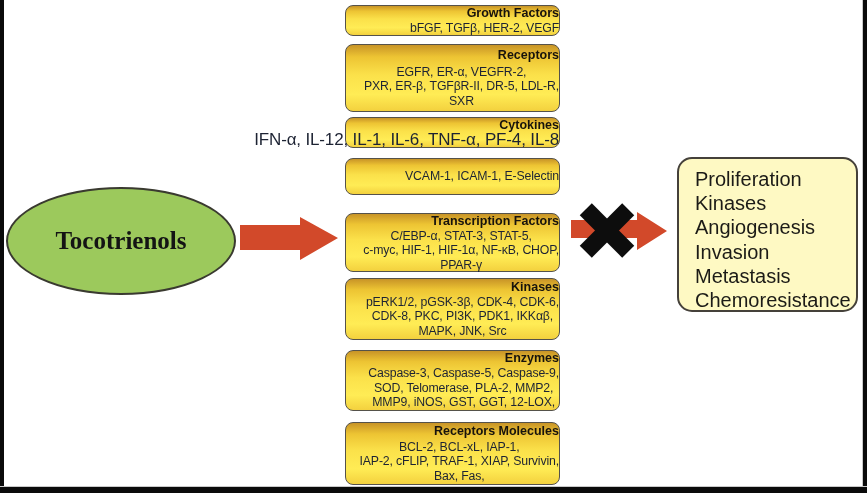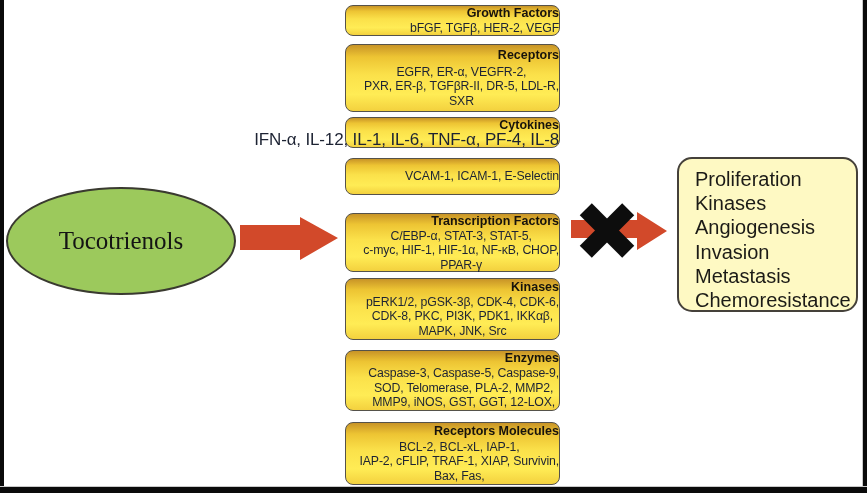--- a/index.html
+++ b/index.html
@@ -11,21 +11,21 @@
   .bar-left{position:absolute;left:0;top:0;width:4px;height:493px;background:#0a0a0a;}
   .bar-right{position:absolute;left:862px;top:0;width:5px;height:493px;background:#0a0a0a;border-left:1px solid #c9c9c9;}
   .bar-bottom{position:absolute;left:0;top:486px;width:867px;height:7px;background:#0a0a0a;border-top:1px solid #c9c9c9;}
   
   .subject{
     position:absolute;left:6px;top:187px;width:230px;height:108px;
     background:#9cc95c;border:2px solid #3a3a30;border-radius:50%;
     display:flex;align-items:center;justify-content:center;box-sizing:border-box;
   }
   .subject span{
-    font-family:"Liberation Serif", serif;font-weight:normal;font-size:25px;color:#141414;
+    font-family:"Liberation Serif", serif;font-weight:bold;font-size:25px;color:#141414;
   }
   
   .arrow{position:absolute;background:#d2492a;}
   .arrow1{
     left:240px;top:216px;width:99px;height:45px;
     clip-path:polygon(0 9px,60px 9px,60px 1px,98px 22px,60px 44px,60px 34px,0 34px);
   }
   .arrow2{
     left:571px;top:210px;width:97px;height:42px;
     clip-path:polygon(0 10px,66px 10px,66px 2px,96px 21px,66px 40px,66px 28px,0 28px);

